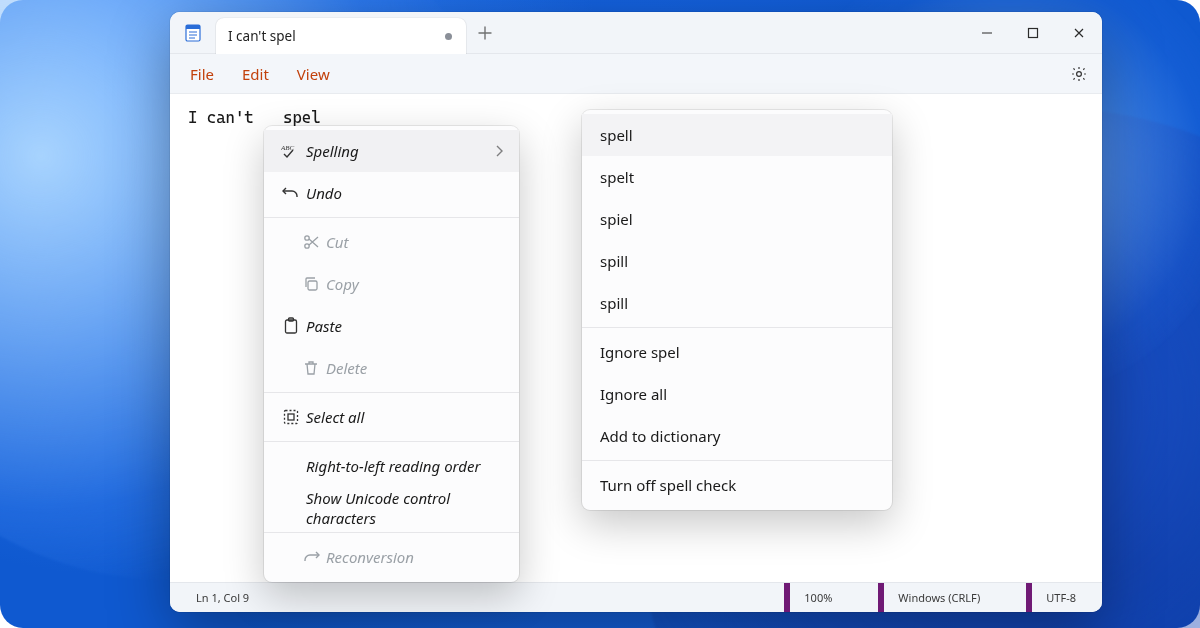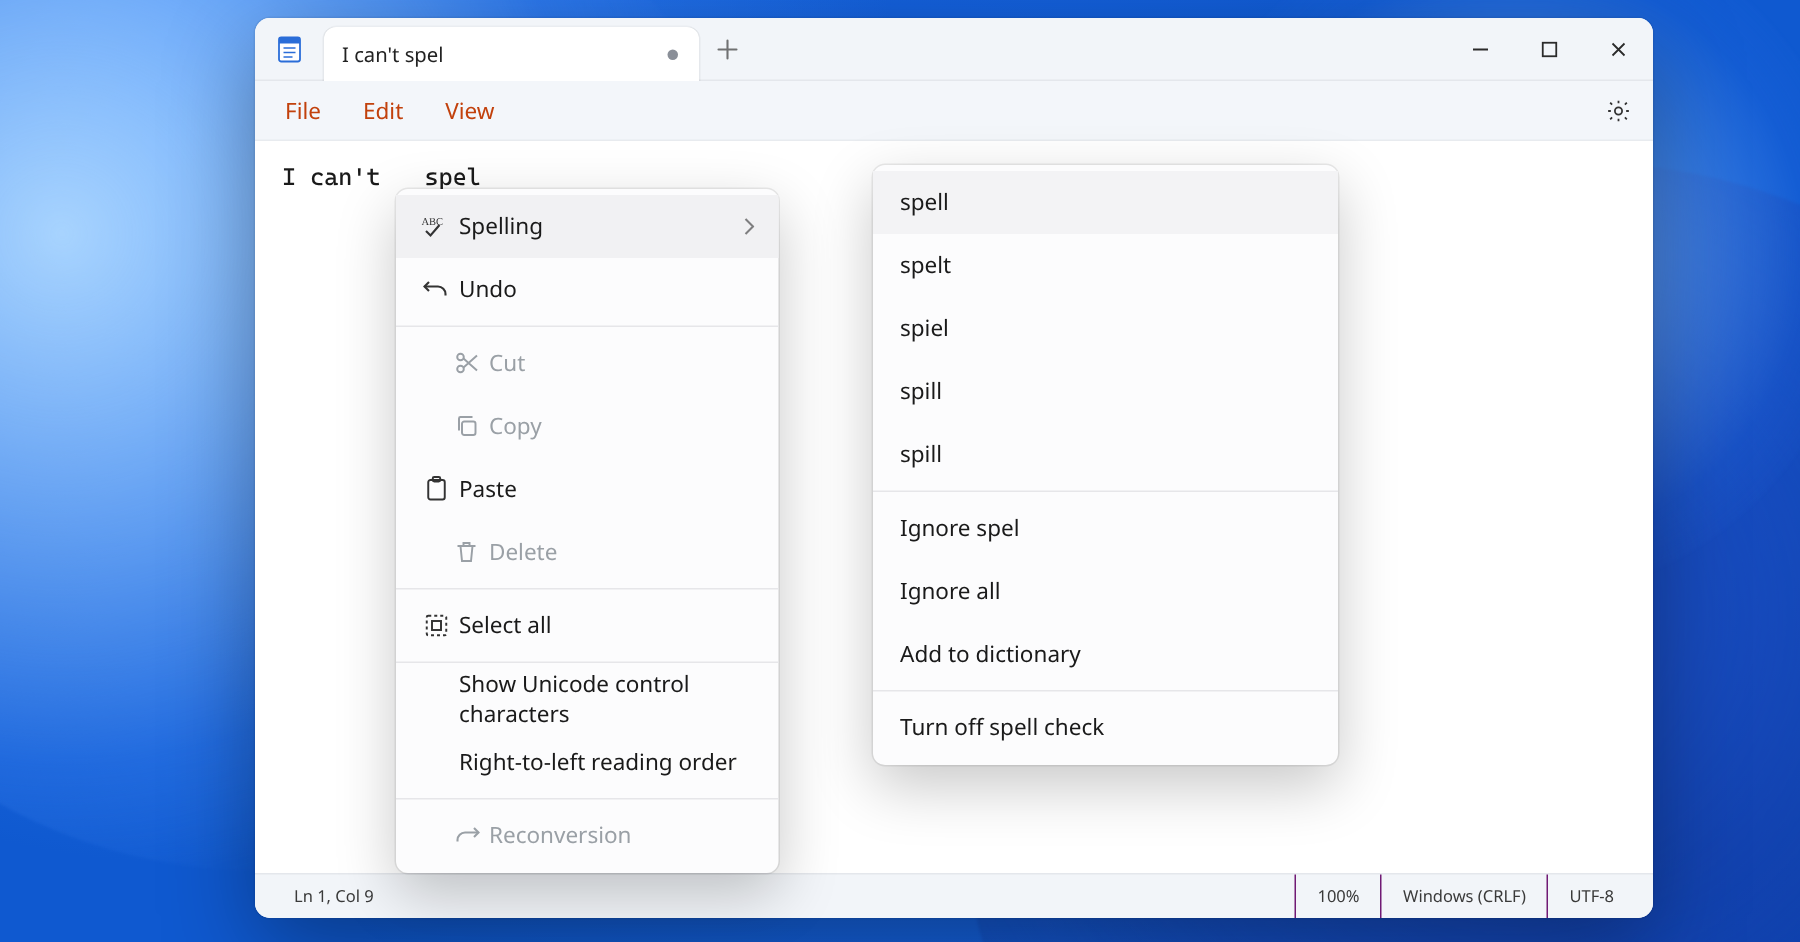--- a/index.html
+++ b/index.html
@@ -12,20 +12,21 @@
     color: #1a1a1a;
   }
   .desktop {
     width: 1200px; height: 628px;
     position: relative;
     background:
       radial-gradient(circle at 95% 90%, #083a9f 0%, transparent 35%),
       radial-gradient(circle at 10% 15%, #3b8cff 0%, transparent 40%),
       radial-gradient(circle at 50% 50%, #1d6df0 0%, #0f59d0 70%),
       linear-gradient(135deg, #0b4cc0 0%, #2a7bf0 50%, #0a3da0 100%);
+    border-radius: 23px;
   }
   
   .bloom { position:absolute; border-radius:50%; filter: blur(1px); }
   .bloom1 { left:-180px; top:-120px; width:700px; height:700px;
     background: radial-gradient(circle at 35% 35%, rgba(180,220,255,.9), rgba(60,130,240,.3) 55%, transparent 70%);
     transform: rotate(-15deg);
   }
   .bloom2 { right:-260px; bottom:-300px; width:820px; height:820px;
     background: radial-gradient(circle at 40% 40%, rgba(30,80,200,.9), rgba(10,40,140,.2) 60%, transparent 75%);
     transform: rotate(25deg);
@@ -96,21 +97,21 @@
   .statusbar {
     height: 30px;
     background:#f2f5f9;
     border-top:1px solid #e4e7ec;
     display:flex; align-items:center;
     font-size:11px; color:#3a3a3a;
     padding: 0 12px;
     gap: 0;
   }
   .status-seg { padding: 0 14px; height:100%; display:flex; align-items:center; }
-  .status-seg.sep { border-left:1px solid #701a75; }
+  .status-seg.sep { border-left:6px solid #701a75;margin-left:32px; }
   .statusbar .flex { flex:1; }
 
   
   .ctxmenu {
     position: absolute;
     background: #fcfcfd;
     border-radius: 8px;
     box-shadow: 0 14px 40px rgba(0,0,0,.22), 0 0 0 1px rgba(0,0,0,.08);
     padding: 4px 0;
     font-size: 15px;
@@ -121,21 +122,21 @@
     padding: 0 16px 0 12px;
     gap: 0;
   }
   .ctxmenu .ico { width:30px; display:flex; justify-content:center; }
   .ctxmenu .lbl { flex:1; }
   .ctxmenu .arrow { margin-left:16px; opacity:.6; }
   .ctxmenu .row.highlight { background:#f1f1f3; }
   .ctxmenu .row.disabled { color:#9aa0a6;padding-left:32px; }
   .ctxmenu hr { border:none; border-top:1px solid #e6e6e9; margin:3px 0; }
 
-  .ctx1 { left: 264px; top: 126px; width: 255px; }
+  .ctx1 { left: 264px; top: 126px; width: 255px; font-style: italic; }
   .ctx2 { left: 582px; top: 110px; width: 310px; }
   .ctx2 .row { padding-left: 18px; }
   .ctx2 .row.highlight { background:#f3f3f5; }
 
   svg { display:block; }
 </style>
 </head>
 <body>
 
 <div class="desktop">
@@ -276,25 +277,25 @@
         <svg width="16" height="16" viewBox="0 0 16 16" fill="none" stroke="#333" stroke-width="1.3">
             <rect x="1.5" y="1.5" width="13" height="13" rx="1" stroke-dasharray="2 2"></rect>
             <rect x="5" y="5" width="6" height="6"></rect>
           </svg>
       </span>
       <span class="lbl">Select all</span>
     </div>
     <hr>
     <div class="row">
       <span class="ico"></span>
+      <span class="lbl">Right-to-left reading order</span>
+    </div>
+    <div class="row">
+      <span class="ico"></span>
       <span class="lbl">Show Unicode control characters</span>
-    </div>
-    <div class="row">
-      <span class="ico"></span>
-      <span class="lbl">Right-to-left reading order</span>
     </div>
     <hr>
     <div class="row disabled">
       <span class="ico">
         <svg width="18" height="16" viewBox="0 0 18 16" fill="none" stroke="#9aa0a6" stroke-width="1.4">
             <path d="M14 3l3 3-3 3"></path>
             <path d="M17 6H8a5 5 0 00-5 5v1"></path>
           </svg>
       </span>
       <span class="lbl">Reconversion</span>

